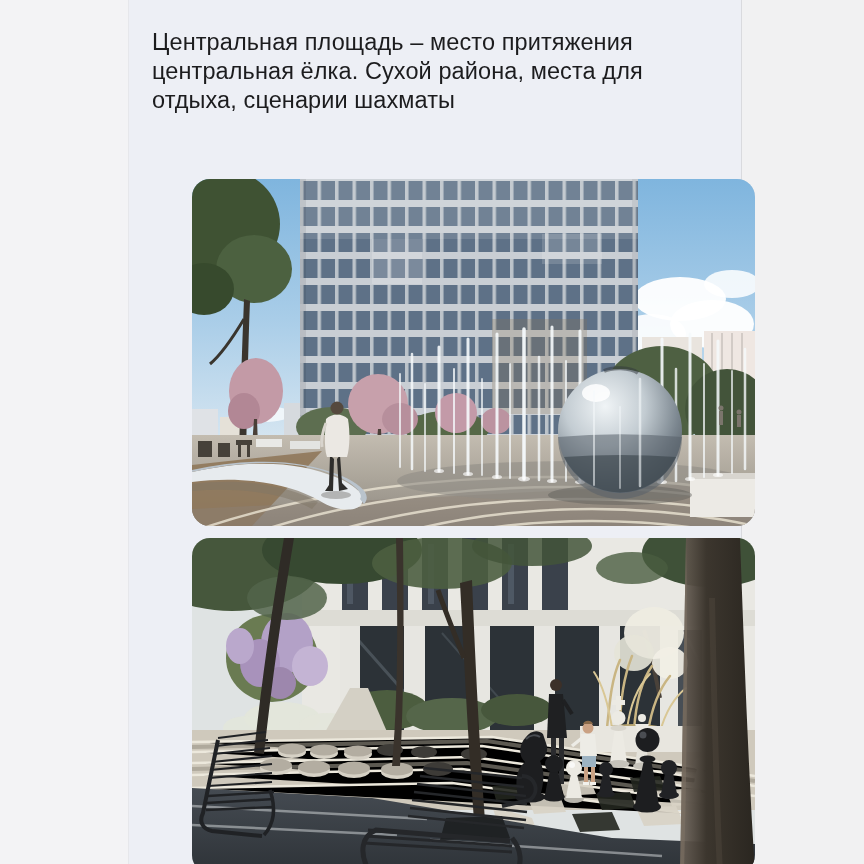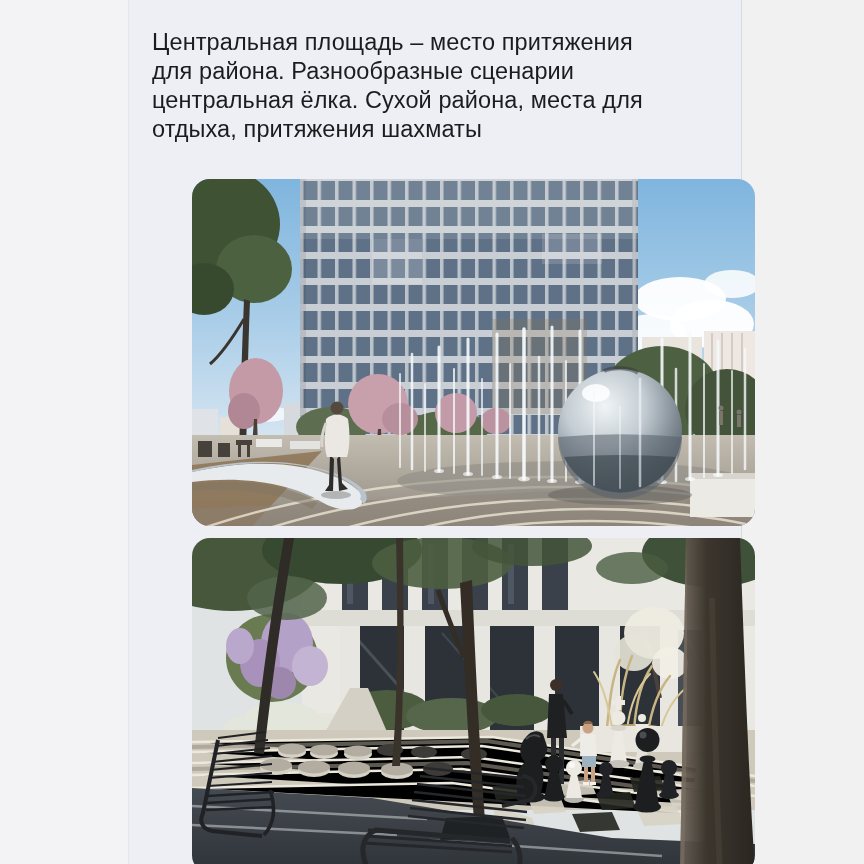--- a/index.html
+++ b/index.html
@@ -21,23 +21,22 @@
 
 <div class="stage">
   <div class="strip-left"></div>
   <div class="strip-right"></div>
   <div class="divider-right"></div>
 
   <div class="content-column">
 
     <p class="description">
       <span>Центральная площадь – место притяжения</span>
-      <span>для района. Разнообразные сценарии</span>
       <span>центральная ёлка. Сухой района, места для</span>
-      <span>отдыха, притяжения шахматы</span>
+      <span>отдыха, сценарии шахматы</span>
     </p>
 
     <figure class="image-card card-1">
       <svg viewBox="0 0 563 347" preserveAspectRatio="none">
         <defs>
           <linearGradient id="sky1" x1="0" y1="0" x2="0" y2="1">
             <stop offset="0" stop-color="#7fb5de"></stop>
               <stop offset="0.5" stop-color="#a9cde8"></stop>
               <stop offset="1" stop-color="#dce9f2"></stop>
           </linearGradient>

